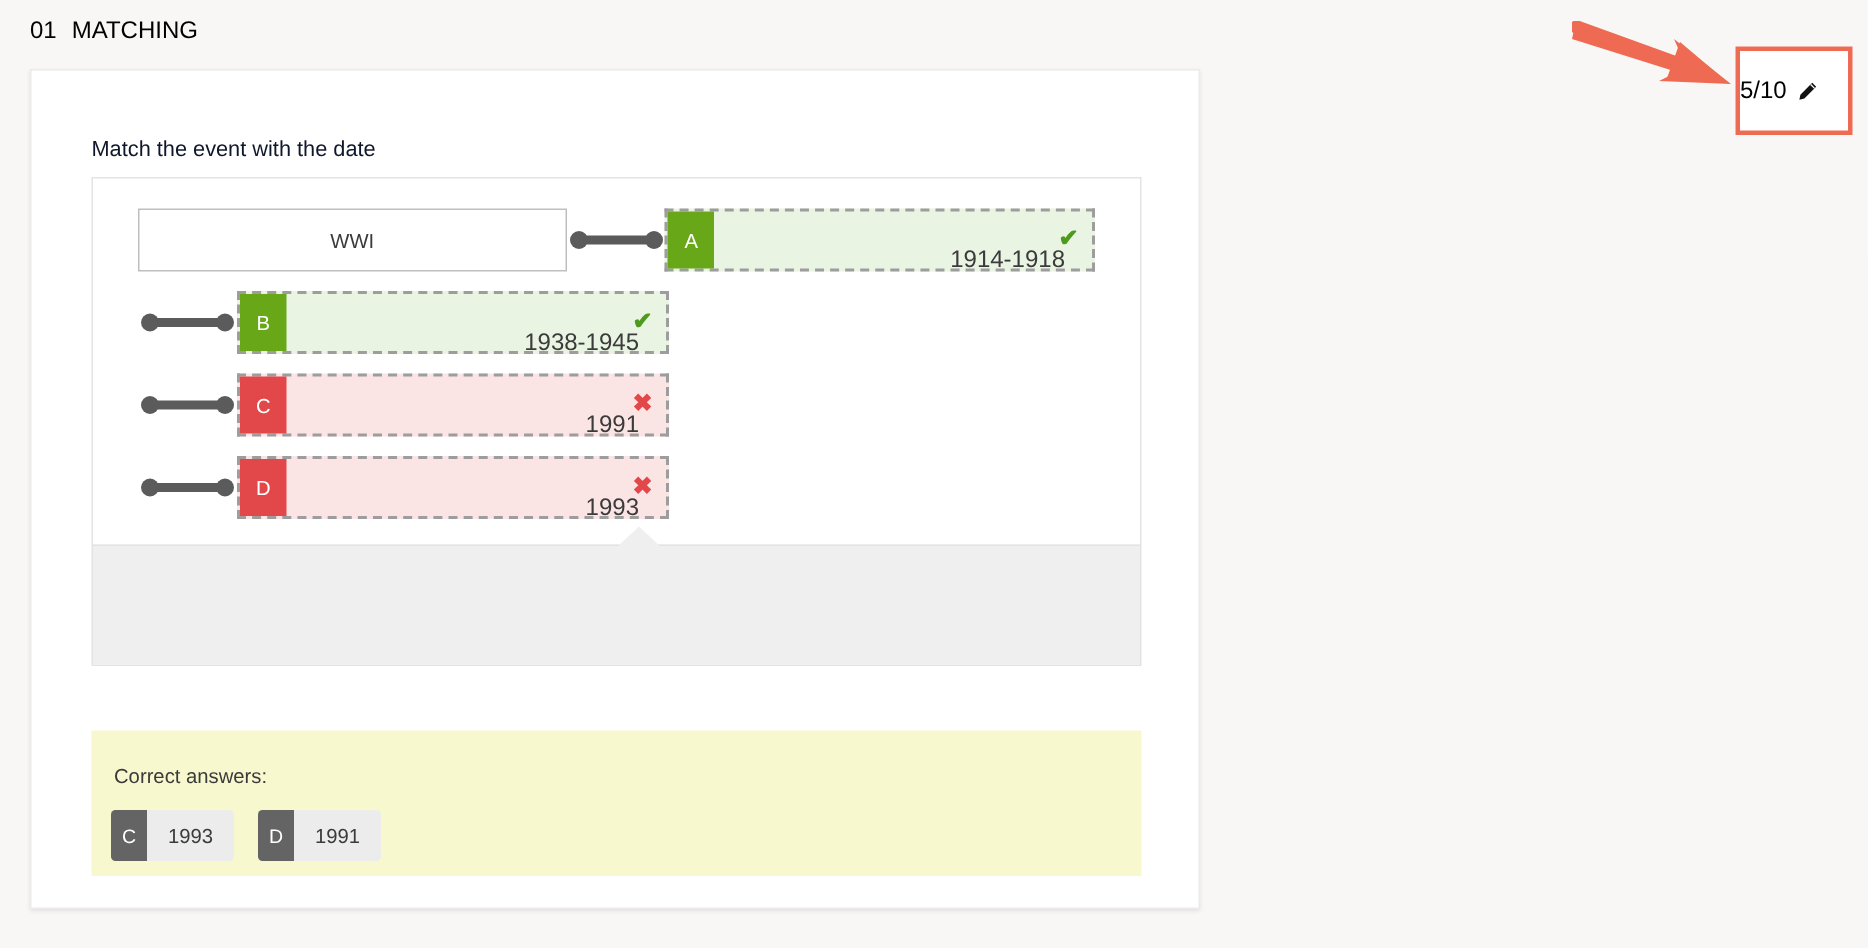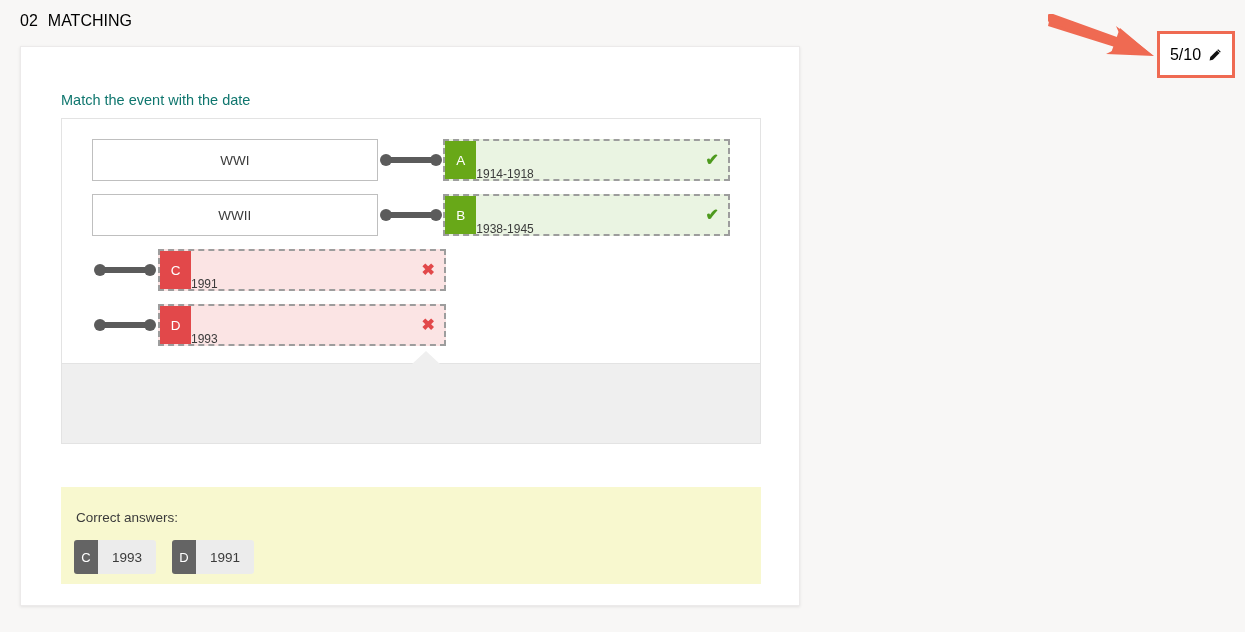--- a/index.html
+++ b/index.html
@@ -15,42 +15,42 @@
   #question-header {
     position: absolute;
     left: 20px; top: 12px;
     display: flex; align-items: baseline; gap: 10px;
   }
 
   
   #score-widget {
     position: absolute;
     left: 1157px; top: 31px;
-    width: 78px; height: 47px;
+    width: 78px; height: 59px;
     border: 3px solid #ef6a52;
     background: #ffffff;
-    display: flex; align-items: center; justify-content: center; gap: 7px;
+    display: flex; align-items: center; justify-content: flex-start; gap: 7px;
   }
   #edit-icon { width: 14px; height: 14px; display: block; }
 
   #score-arrow { position: absolute; left: 1048px; top: 14px; width: 108px; height: 46px; }
 
   
   #question-card {
     position: absolute;
     left: 20px; top: 46px;
     width: 780px; height: 560px;
     background: #ffffff;
     border: 1px solid #eceaea;
     box-shadow: 0 1px 3px rgba(0,0,0,.09);
   }
 
   #question-prompt {
     position: absolute; left: 40px; top: 45px;
-    font-size: 14.5px; color: #0f766e;
+    font-size: 14.5px; color: #0f172a;
   }
 
   
   #matching-panel {
     position: absolute; left: 40px; top: 71px;
     width: 700px; height: 326px;
     background: #ffffff;
     border: 1px solid #e3e3e3;
   }
   #match-rows { padding: 20px 30px 0 30px; }
@@ -82,22 +82,22 @@
 
   .letter-badge {
     width: 31px; height: 38px; margin: 0;
     display: flex; align-items: center; justify-content: center;
     color: #ffffff; font-size: 13.5px; flex: 0 0 auto;
   }
   .correct   .letter-badge { background: #68a818; }
   .incorrect .letter-badge { background: #e2484a; }
 
   .answer-text {
-    flex: 1 1 auto; text-align: left;
-    font-size: 12px; color: #3b3b3b;
+    flex: 1 1 auto; text-align: right;
+    font-size: 16px; color: #3b3b3b;
     padding-right: 18px;
     margin-top: 28px;
   }
 
   .result-icon {
     position: absolute; right: 9px; top: 50%;
     transform: translateY(-50%);
     font-size: 16px; font-weight: bold; line-height: 1;
   }
   .result-icon.tick  { color: #4e9a1e; }
@@ -143,21 +143,21 @@
   .chip-value {
     background: #ececec; color: #3b3b3b;
     display: flex; align-items: center; justify-content: center;
     font-size: 13.5px; padding: 0 14px; min-width: 52px;
   }
 </style>
 </head>
 <body>
 
 <div id="question-header">
-  <span>02</span>
+  <span>01</span>
   <span>MATCHING</span>
 </div>
 
 <svg id="score-arrow" viewBox="0 0 108 46">
   <path d="M2 3 L76 30 L68 12 L106 42 L58 40 L70 34 L0 12 Z" fill="#ef6a52"></path>
   <path d="M3 4 L86 34" stroke="#ef6a52" stroke-width="9" stroke-linecap="round" fill="none"></path>
   <path d="M72 14 L104 41 L63 39 Z" fill="#ef6a52"></path>
 </svg>
 
 <div id="score-widget">
@@ -188,23 +188,20 @@
           </svg>
         </div>
         <div class="right-item correct">
           <div class="letter-badge">A</div>
           <div class="answer-text">1914-1918</div>
           <div class="result-icon tick">✔</div>
         </div>
       </div>
 
       <div class="match-row">
-        <div class="left-item">
-          <span>WWII</span>
-        </div>
         <div class="connector">
           <svg width="66" height="42" viewBox="0 0 66 42">
             <line x1="8" y1="21" x2="58" y2="21" stroke="#5b5b5b" stroke-width="6"></line>
             <circle cx="8" cy="21" r="6" fill="#5b5b5b"></circle>
             <circle cx="58" cy="21" r="6" fill="#5b5b5b"></circle>
           </svg>
         </div>
         <div class="right-item correct">
           <div class="letter-badge">B</div>
           <div class="answer-text">1938-1945</div>

